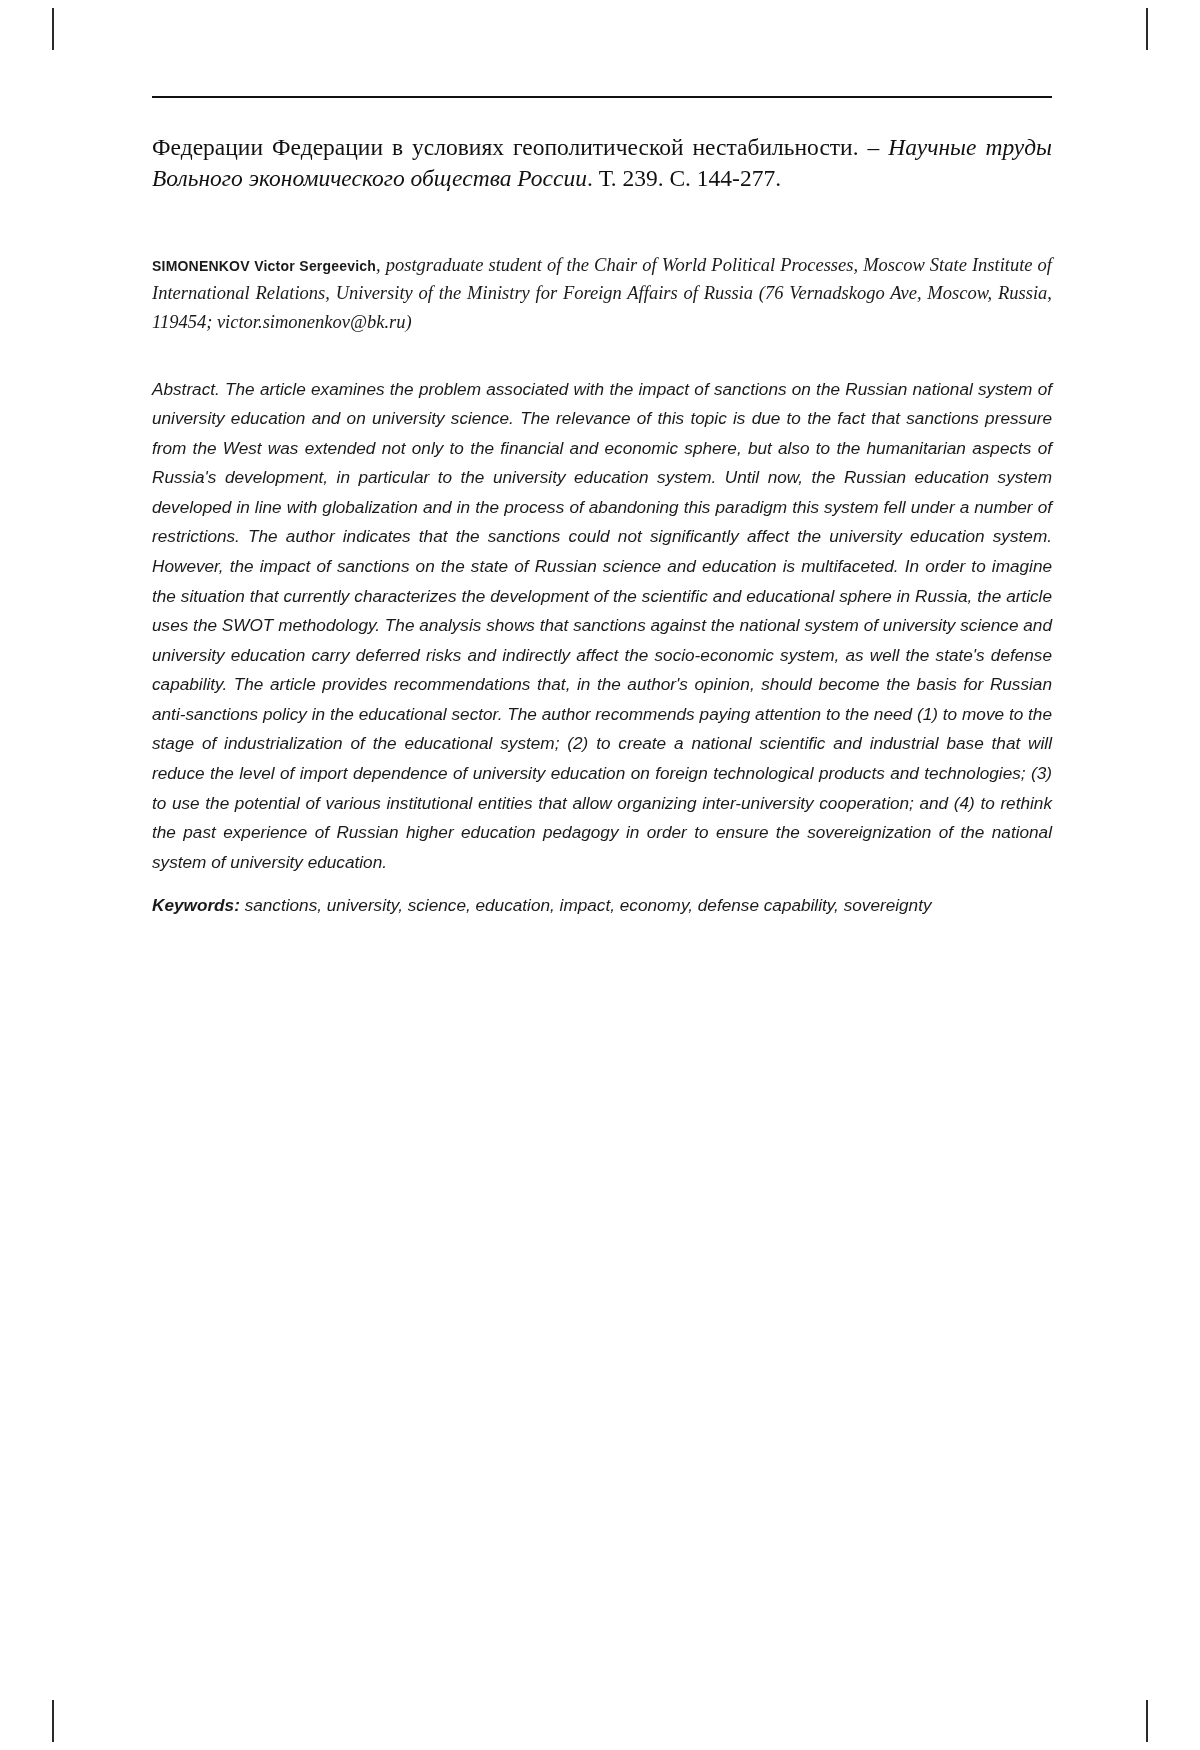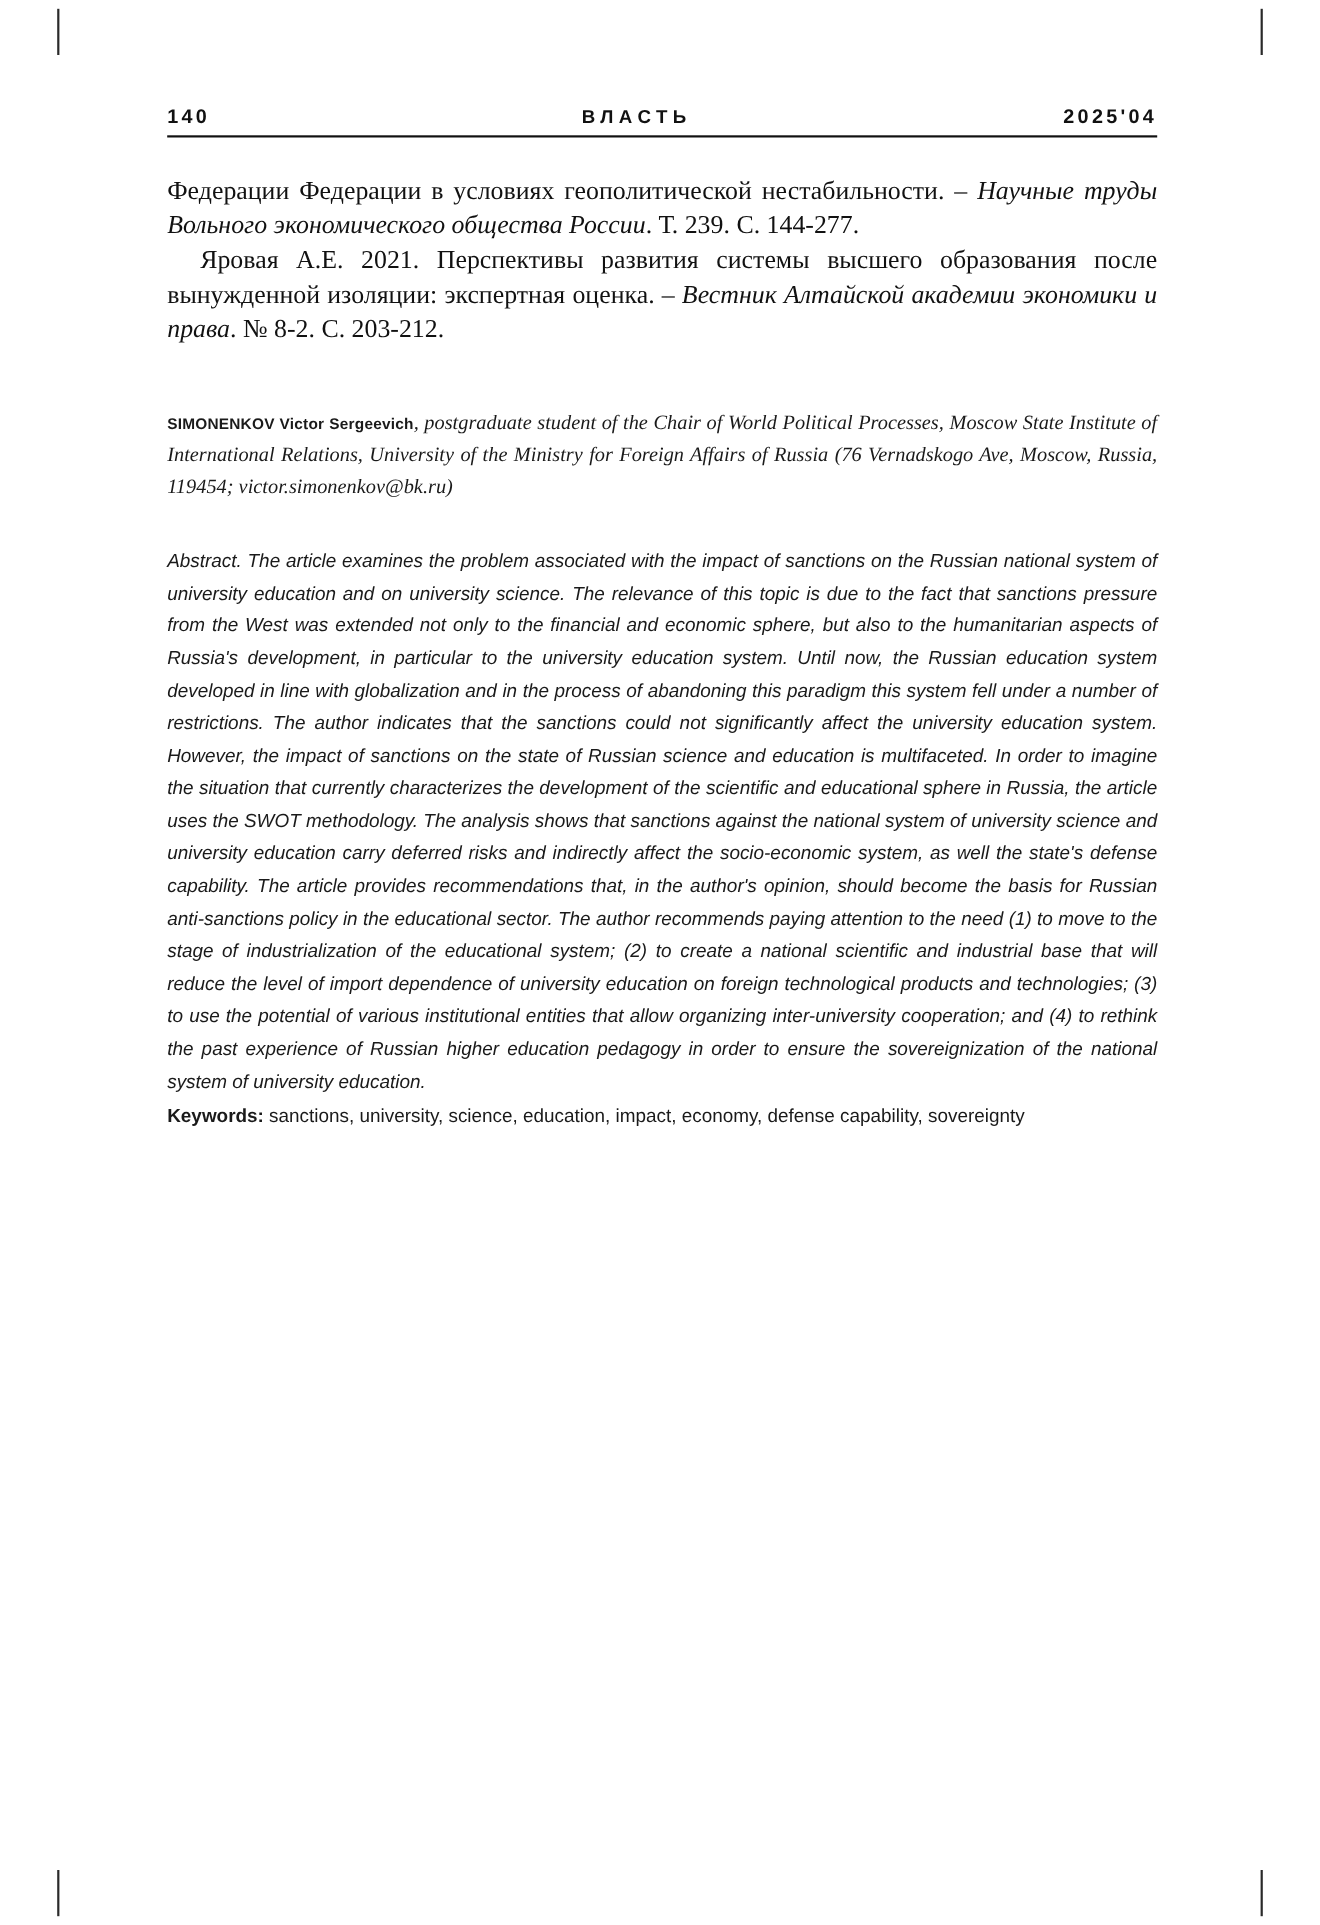--- a/index.html
+++ b/index.html
@@ -106,51 +106,46 @@
     font-size: 17.2px;
     line-height: 1.72;
     text-align: justify;
     color: #1a1a1a;
   }
   .abstract .lead {
     font-weight: normal;
     font-style: italic;
   }
   .keywords {
-    margin-top: 2px;
+    margin-top: 14px;
     font-family: "Liberation Sans", sans-serif;
+    font-style: italic;
     font-size: 17.2px;
     line-height: 1.72;
     text-align: justify;
     color: #1a1a1a;
   }
   .keywords .lead {
     font-weight: bold;
   }
 </style>
 </head>
 <body>
 
 <div class="crop-mark cm-tl-v"></div>
 <div class="crop-mark cm-tr-v"></div>
 <div class="crop-mark cm-bl-v"></div>
 <div class="crop-mark cm-br-v"></div>
 
 <div class="page">
 
-  <div class="running-head">
-    <span>140</span>
-    <span class="rh-center">ВЛАСТЬ</span>
-    <span>2025'04</span>
-  </div>
   <div class="rule"></div>
 
   <div class="ref-block">
     <p><span>Федерации Федерации в условиях геополитической нестабильности. – </span><span class="ital">Научные труды Вольного экономического общества России</span><span>. Т. 239. С. 144-277.</span></p>
-    <p class="indent"><span>Яровая А.Е. 2021. Перспективы развития системы высшего образования после вынужденной изоляции: экспертная оценка. – </span><span class="ital">Вестник Алтайской академии экономики и права</span><span>. № 8-2. С. 203-212.</span></p>
   </div>
 
   <div class="author-block">
     <span class="author-name">SIMONENKOV Victor Sergeevich</span><span>, postgraduate student of the Chair of World Political Processes, Moscow State Institute of International Relations, University of the Ministry for Foreign Affairs of Russia (76 Vernadskogo Ave, Moscow, Russia, 119454; victor.simonenkov@bk.ru)</span>
   </div>
 
 
   <div class="abstract">
     <span class="lead">Abstract.</span><span> The article examines the problem associated with the impact of sanctions on the Russian national system of university education and on university science. The relevance of this topic is due to the fact that sanctions pressure from the West was extended not only to the financial and economic sphere, but also to the humanitarian aspects of Russia's development, in particular to the university education system. Until now, the Russian education system developed in line with globalization and in the process of abandoning this paradigm this system fell under a number of restrictions. The author indicates that the sanctions could not significantly affect the university education system. However, the impact of sanctions on the state of Russian science and education is multifaceted. In order to imagine the situation that currently characterizes the development of the scientific and educational sphere in Russia, the article uses the SWOT methodology. The analysis shows that sanctions against the national system of university science and university education carry deferred risks and indirectly affect the socio-economic system, as well the state's defense capability. The article provides recommendations that, in the author's opinion, should become the basis for Russian anti-sanctions policy in the educational sector. The author recommends paying attention to the need (1) to move to the stage of industrialization of the educational system; (2) to create a national scientific and industrial base that will reduce the level of import dependence of university education on foreign technological products and technologies; (3) to use the potential of various institutional entities that allow organizing inter-university cooperation; and (4) to rethink the past experience of Russian higher education pedagogy in order to ensure the sovereignization of the national system of university education.</span>
   </div>

